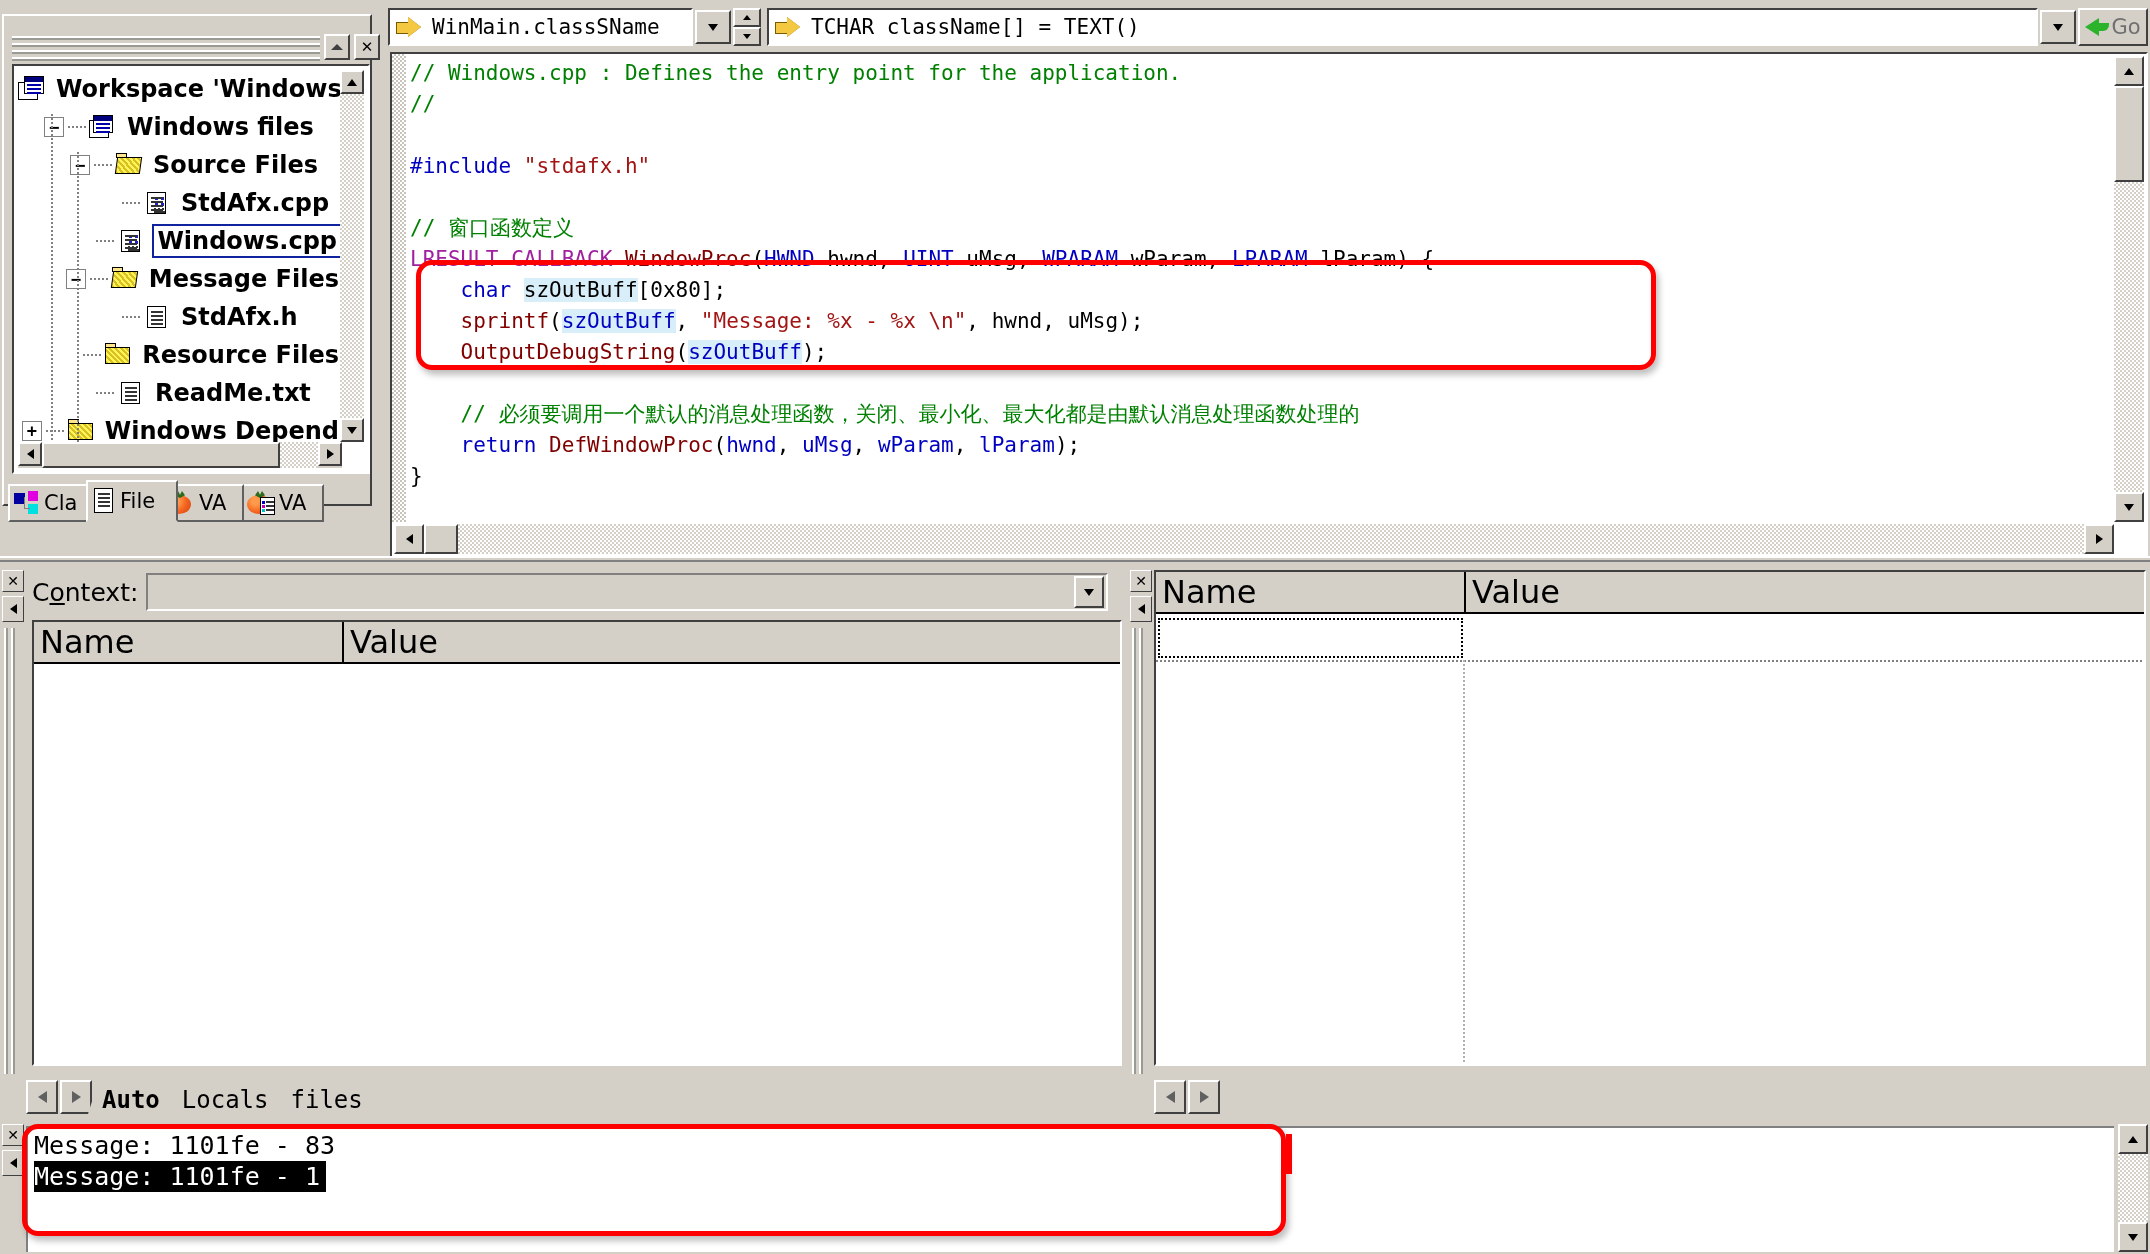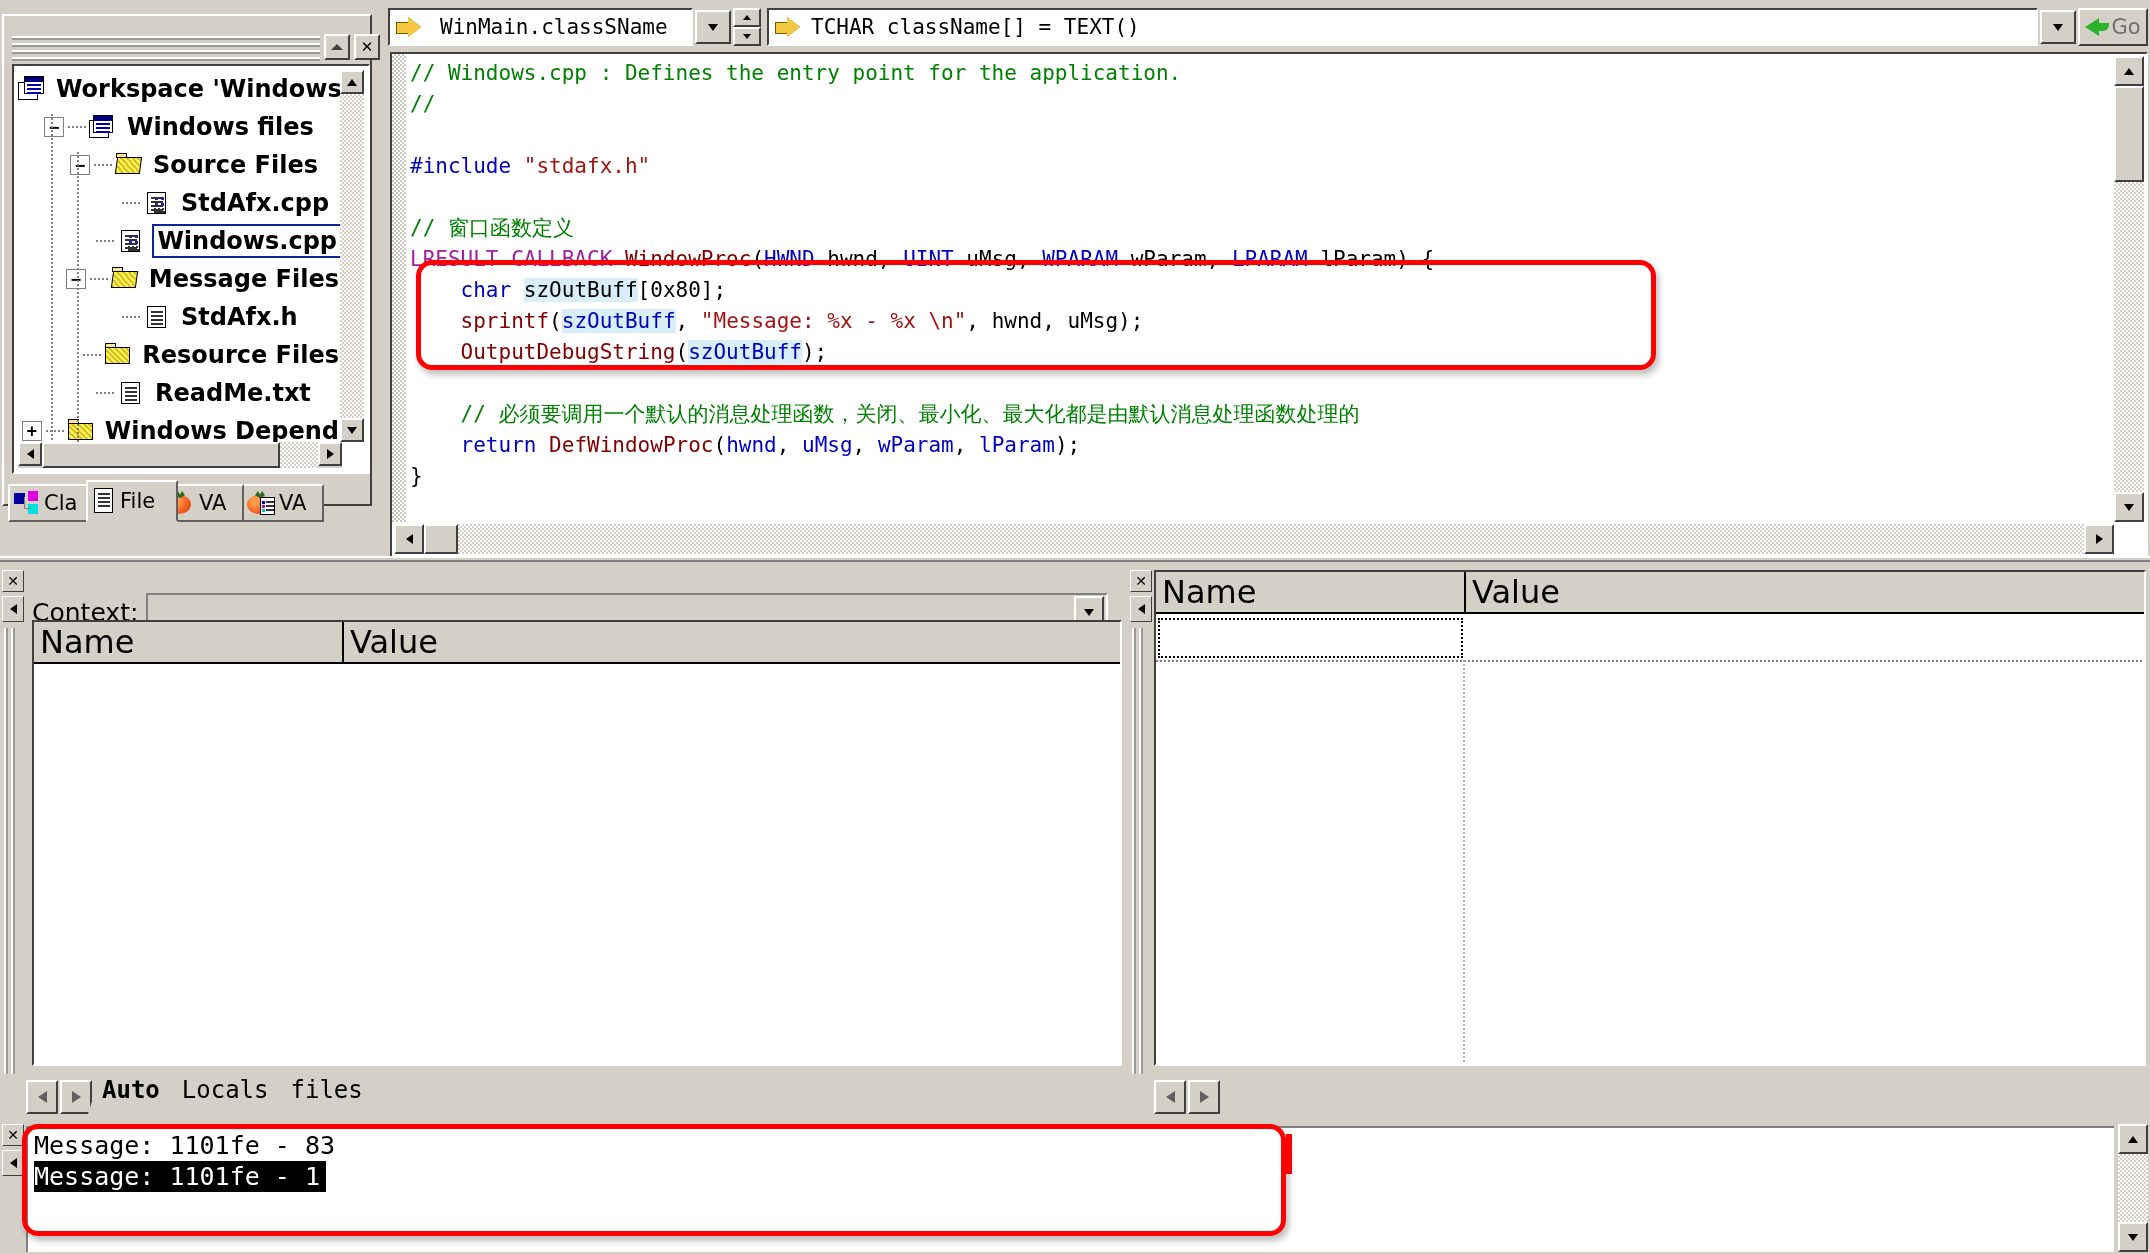--- a/index.html
+++ b/index.html
@@ -193,21 +193,21 @@
       border-right:1px solid #404040;border-bottom:1px solid #404040;
       display:flex;align-items:center;justify-content:center;font-size:14px;line-height:1;}
   .dock-a{ position:absolute; left:2px; top:30px; width:22px; height:26px; background:#d4d0c8;
       border-top:1px solid #fff;border-left:1px solid #fff;
       border-right:1px solid #404040;border-bottom:1px solid #404040;
       display:flex;align-items:center;justify-content:center;}
   .dock-grip{ position:absolute; left:4px; top:62px; width:16px; bottom:44px; }
   .dock-grip i{ display:block; width:3px; height:100%; float:left; margin-right:3px;
       border-left:2px solid #ffffff; border-right:2px solid #9a9a94; }
 
-  #ctx-row{ position:absolute; left:32px; top:4px; right:20px; height:44px; display:flex; align-items:center;margin-top:20px; }
+  #ctx-row{ position:absolute; left:32px; top:4px; right:20px; height:44px; display:flex; align-items:center; }
   #ctx-lbl{ font-size:25px; color:#000; margin-right:8px; font-family:"DejaVu Sans", sans-serif;}
   #ctx-lbl u{ text-decoration:underline; }
   #ctx-box{ flex:1; height:38px; background:#d4d0c8; display:flex; align-items:center; justify-content:flex-end;
       border-top:2px solid #808080;border-left:2px solid #808080;
       border-right:2px solid #ffffff;border-bottom:2px solid #ffffff;}
   #ctx-btn{ width:30px;height:32px;margin-right:2px;background:#d4d0c8;
       border-top:2px solid #fff;border-left:2px solid #fff;
       border-right:2px solid #404040;border-bottom:2px solid #404040;
       display:flex;align-items:center;justify-content:center;}
 
@@ -228,21 +228,21 @@
       background:repeating-linear-gradient(to bottom,#b0b0b0 0 2px,transparent 2px 4px); }
 
   .tabstrip{ position:absolute; left:26px; bottom:4px; right:6px; height:44px;
       display:flex; align-items:flex-end; background:#d4d0c8; }
   .tsbtn{ width:32px;height:34px;background:#d4d0c8;margin-right:2px;flex:0 0 auto;
       border-top:2px solid #fff;border-left:2px solid #fff;
       border-right:2px solid #404040;border-bottom:2px solid #404040;
       display:flex;align-items:center;justify-content:center;}
   .arw-l2{border-top:6px solid transparent;border-bottom:6px solid transparent;border-right:9px solid #606060;}
   .arw-r2{border-top:6px solid transparent;border-bottom:6px solid transparent;border-left:9px solid #606060;}
-  .ptab{ position:relative; height:38px; display:flex; align-items:flex-start; padding:0 14px;
+  .ptab{ position:relative; height:38px; display:flex; align-items:flex-end; padding:0 14px;
       font-family:"DejaVu Sans Mono", monospace; font-size:24px; color:#000;
       background:#d4d0c8; margin-left:-6px;
       clip-path:polygon(12px 0, 100% 0, calc(100% - 12px) 100%, 0 100%); }
   .ptab.active{ font-weight:bold; background:#d4d0c8; }
 
   
   #output{ position:absolute; left:0px; top:1120px; right:0; bottom:0; background:#d4d0c8; }
   #out-inner{ position:absolute; left:26px; top:6px; right:36px; bottom:2px; background:#ffffff;
       border-top:2px solid #808080;border-left:2px solid #808080; }
   #out-text{ position:absolute; left:6px; top:2px; right:2px; bottom:0;
@@ -436,21 +436,21 @@
             <span class="lst"></span>
           </span>
           <span>VA</span>
         </div>
       </div>
   </div>
 
   <div id="editor-wrap">
 
     <div id="ed-toolbar">
-      <div class="cbo" style="width:305px;gap:8px;">
+      <div class="cbo" style="width:305px;">
         <span class="arrow-ico"></span>
         <span>WinMain.classSName</span>
       </div>
       <div class="cbo-btn">
           <span class="arw arw-d"></span>
         </div>
       <div class="spin">
         <div>
             <span class="arw arw-us"></span>
           </div>

